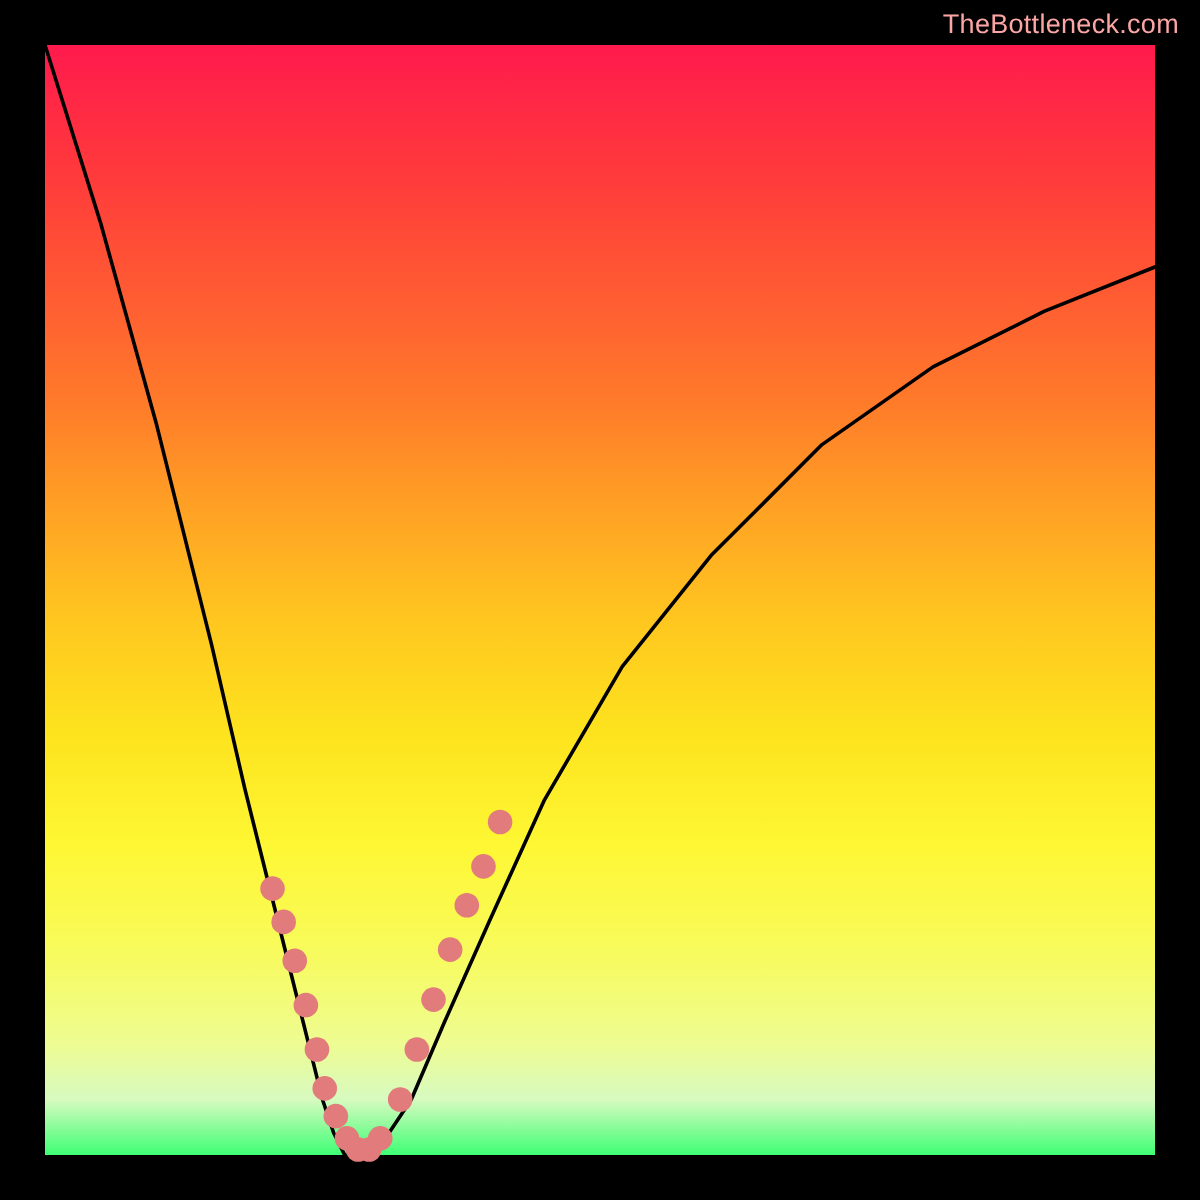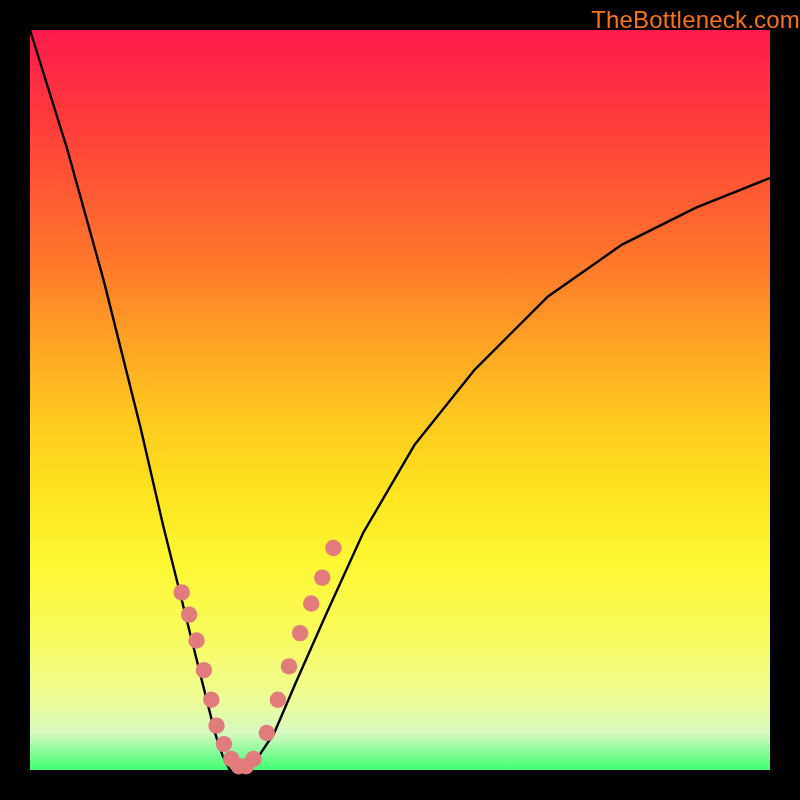--- a/index.html
+++ b/index.html
@@ -33,23 +33,23 @@
       #fef733 72%,
       #f7fb5e 82%,
       #eefc92 90%,
       #d7fac0 95%,
       #3eff74 100%
     );
   }
   .watermark {
     position: absolute;
     top: 6px;
-    right: 0;
-    color: #f97316;
-    font-size: 24px;
+    right: 14px;
+    color: #fca5a5;
+    font-size: 18px;
     font-weight: 500;
     letter-spacing: 0.2px;
   }
   svg.curve {
     position: absolute;
     left: 0;
     top: 0;
     width: 740px;
     height: 740px;
     overflow: visible;

